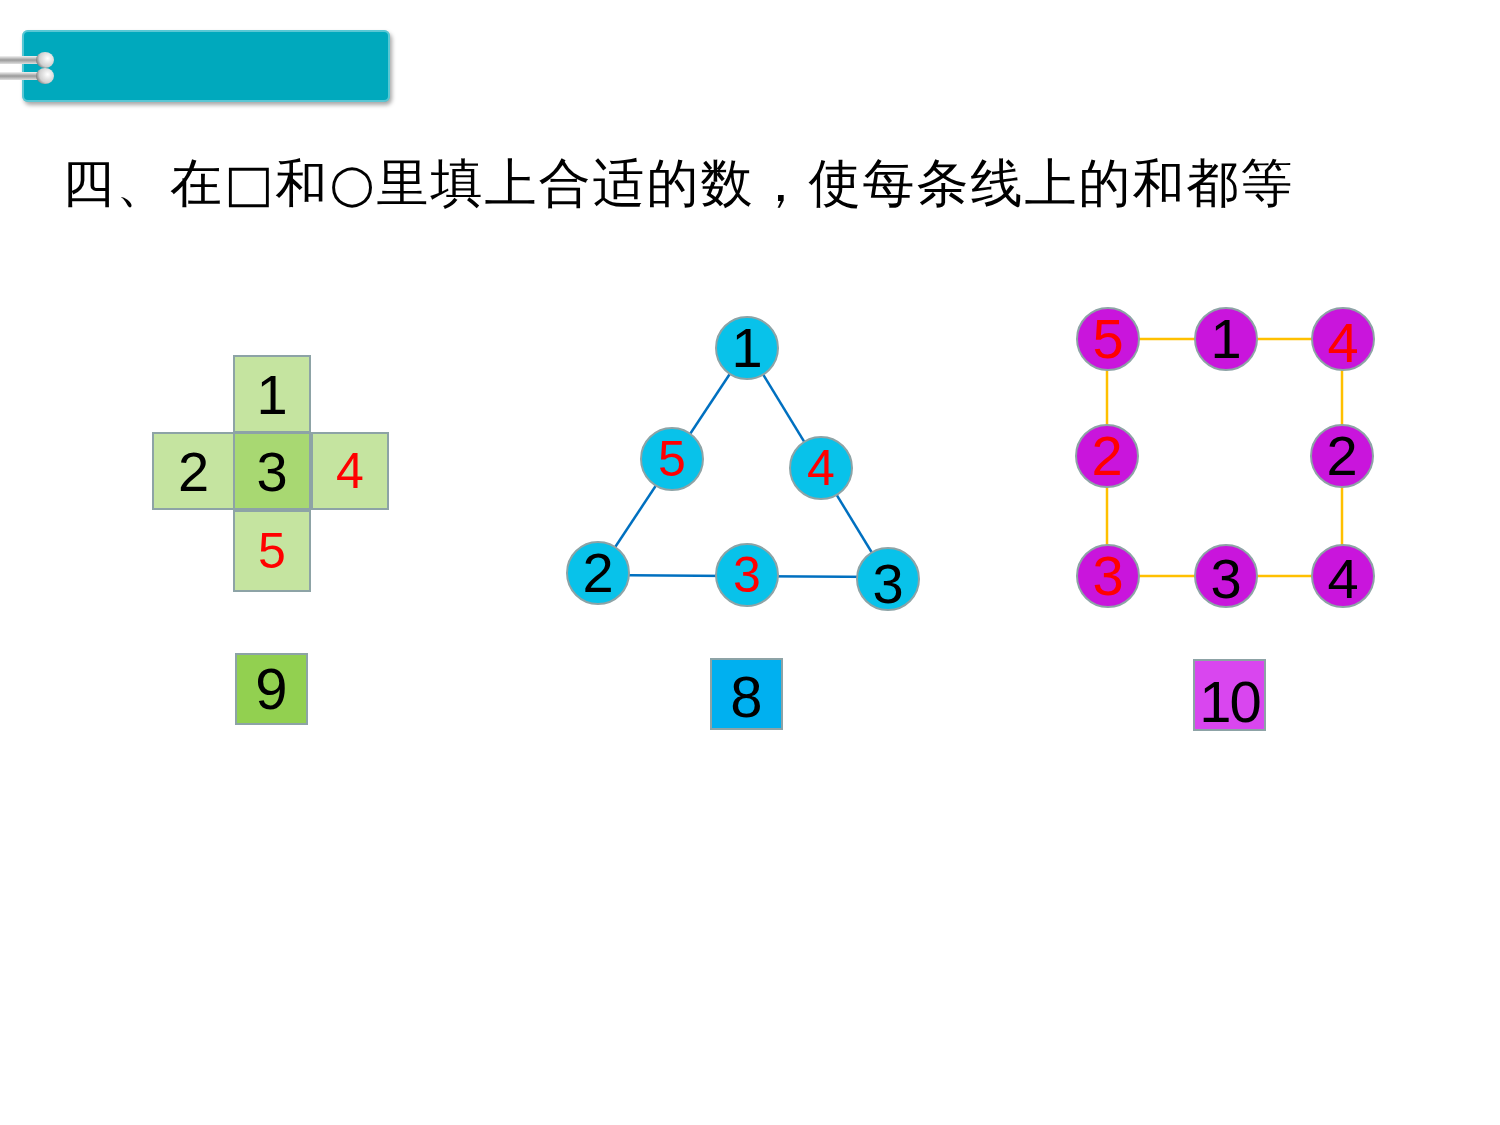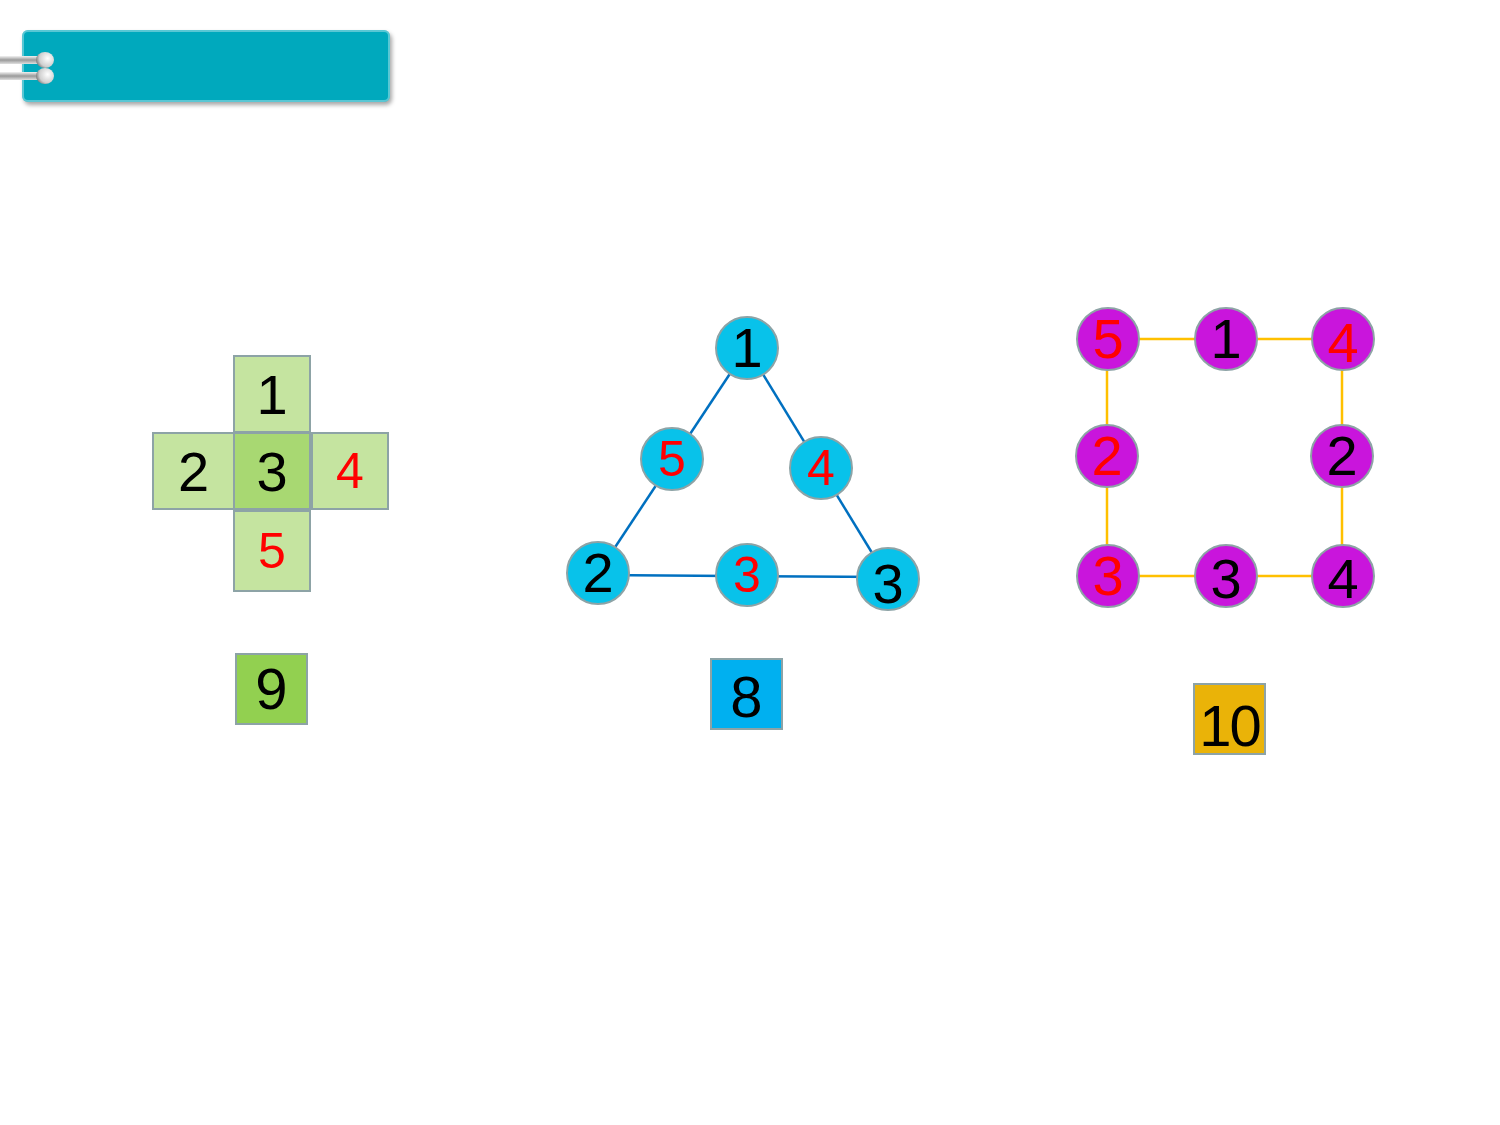--- a/index.html
+++ b/index.html
@@ -56,20 +56,21 @@
 <div class="ring" style="top:52px;">
     <div class="bar"></div>
     <div class="knob"></div>
   </div>
 <div class="ring" style="top:68px;">
     <div class="bar"></div>
     <div class="knob"></div>
   </div>
 
 <div class="question">
+  <span>四、在□和○里填上合适的数，使每条线上的和都等</span>
 </div>
 
 <svg class="lines" width="1500" height="1125">
   <g stroke="#0070C0" stroke-width="2.5">
     <line x1="747" y1="348" x2="598" y2="573"></line>
     <line x1="747" y1="348" x2="888" y2="579"></line>
     <line x1="598" y1="575" x2="888" y2="577"></line>
   </g>
   <g stroke="#FFC000" stroke-width="2.5">
     <line x1="1108" y1="339" x2="1343" y2="339"></line>
@@ -100,14 +101,14 @@
 
 <div>
   <div class="circ purple red" style="left:1076px;top:307px;">5</div>
   <div class="circ purple black" style="left:1194px;top:307px;">1</div>
   <div class="circ purple red" style="left:1311px;top:307px;padding-top:8px;">4</div>
   <div class="circ purple red" style="left:1075px;top:424px;">2</div>
   <div class="circ purple black" style="left:1310px;top:424px;">2</div>
   <div class="circ purple red" style="left:1076px;top:544px;">3</div>
   <div class="circ purple black" style="left:1194px;top:544px;padding-top:6px;">3</div>
   <div class="circ purple black" style="left:1311px;top:544px;padding-top:6px;">4</div>
-  <div class="target black" style="left:1193px;top:659px;background:#eab308;padding-top:14px;letter-spacing:-2px;margin-top:24px;">10</div>
+  <div class="target black" style="left:1193px;top:659px;background:#d946ef;padding-top:14px;letter-spacing:-2px;">10</div>
 </div>
 
 </body></html>

